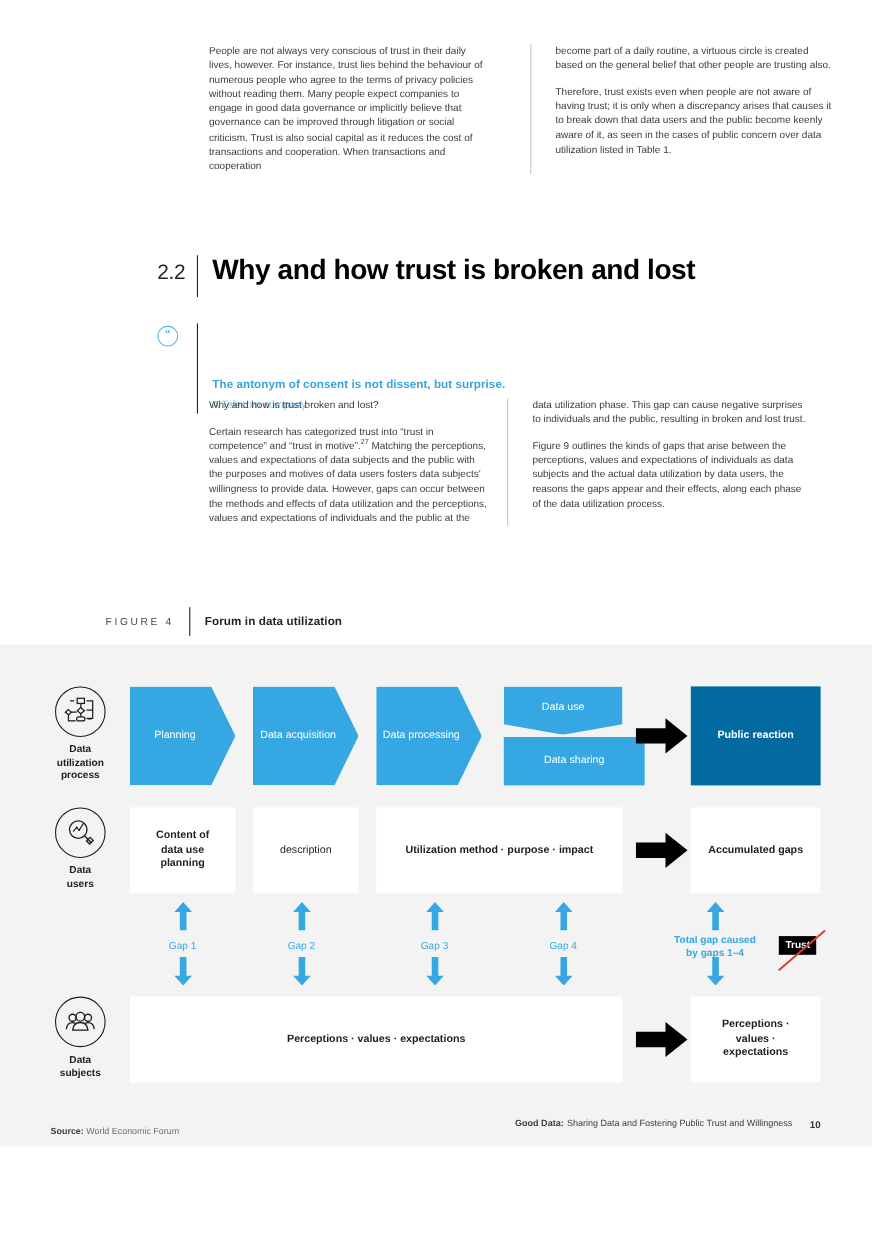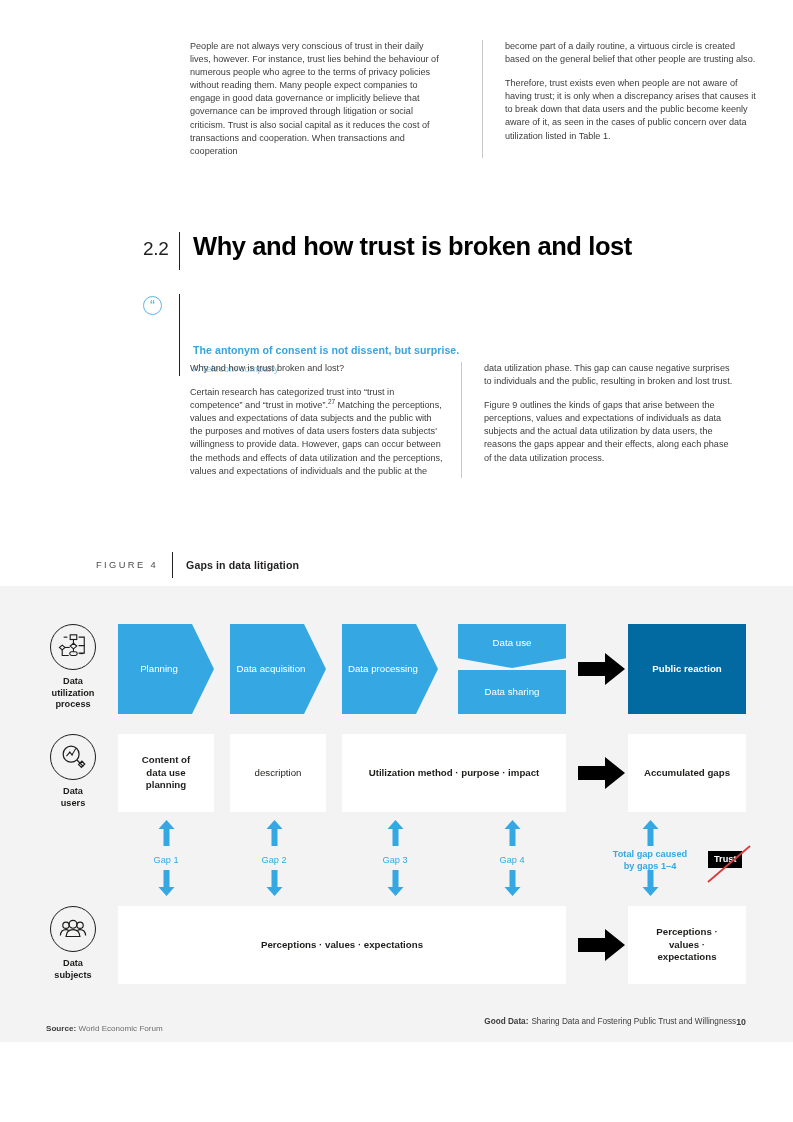--- a/index.html
+++ b/index.html
@@ -284,21 +284,21 @@
     position: absolute;
     right: 47px;
     top: 1017px;
     font-size: 8.2px;
     color: #3c3c3b;
     display: flex;
     align-items: flex-start;
   }
   #footer .ft-title { font-weight: bold; }
   #footer .ft-rest { margin-left: 3px; }
-  #footer .ft-page { font-weight: bold; font-size: 8.8px; }
+  #footer .ft-page { font-weight: bold; margin-left: 16px; font-size: 8.8px; }
 </style>
 </head>
 <body>
 
 <div class="page-inner">
 
   <div class="twocol" id="block-top">
     <div class="col left">
       <p>People are not always very conscious of trust in their daily lives, however. For instance, trust lies behind the behaviour of numerous people who agree to the terms of privacy policies without reading them. Many people expect companies to engage in good data governance or implicitly believe that governance can be improved through litigation or social criticism. Trust is also social capital as it reduces the cost of transactions and cooperation. When transactions and cooperation</p>
     </div>
@@ -334,21 +334,21 @@
     </div>
     <div class="col right">
       <p>data utilization phase. This gap can cause negative surprises to individuals and the public, resulting in broken and lost trust.</p>
       <p>Figure 9 outlines the kinds of gaps that arise between the perceptions, values and expectations of individuals as data subjects and the actual data utilization by data users, the reasons the gaps appear and their effects, along each phase of the data utilization process.</p>
     </div>
   </div>
 
   <div id="fig-caption">
     <div class="fig-label">FIGURE 4</div>
     <div class="fig-rule"></div>
-    <div class="fig-title">Gaps in data litigation</div>
+    <div class="fig-title">Forum in data utilization</div>
   </div>
 
   <div id="figure-panel">
     <div class="fig-stage">
 
       <div class="row-icon" style="left:28px; top:38px;">
         <div class="icon-circle">
           <svg width="30" height="30" viewBox="0 0 32 32" fill="none" stroke="#1d1d1b" stroke-width="1.2">
             <rect x="13" y="3" width="7" height="5"></rect>
             <path d="M6 5.5 h4"></path>
@@ -373,21 +373,21 @@
       <div class="chev" style="left:230px; top:38px; width:96px; height:90px;">
         <span>Data acquisition</span>
       </div>
       <div class="chev" style="left:342px; top:38px; width:96px; height:90px;">
         <span>Data processing</span>
       </div>
 
       <div class="split-box split-top" style="left:458px; top:38px; width:108px; height:44px;">
         <span style="transform:translateY(-3px)">Data use</span>
       </div>
-      <div class="split-box" style="left:458px; top:84px; width:108px; height:44px;">
+      <div class="split-box" style="left:458px; top:84px; width:128px; height:44px;">
         <span>Data sharing</span>
       </div>
 
       <div class="fat-arrow" style="left:578px; top:66px;">
         <svg width="48" height="34" viewBox="0 0 48 34">
           <polygon points="0,10 27,10 27,1 47,17 27,33 27,24 0,24" fill="#000000"></polygon>
         </svg>
       </div>
 
       <div class="black-box" style="left:628px; top:38px; width:118px; height:90px;">

